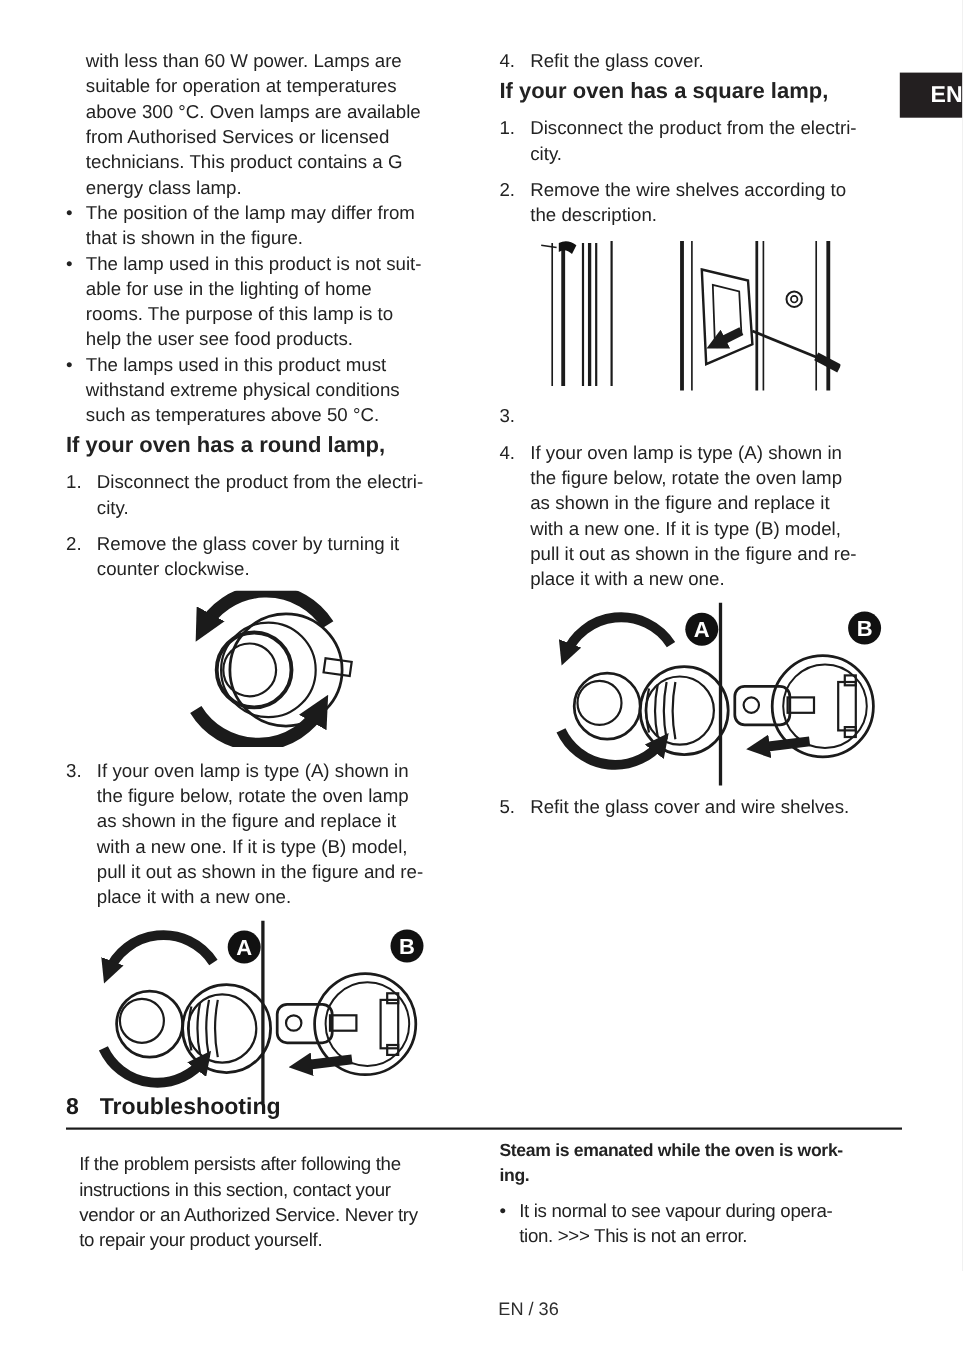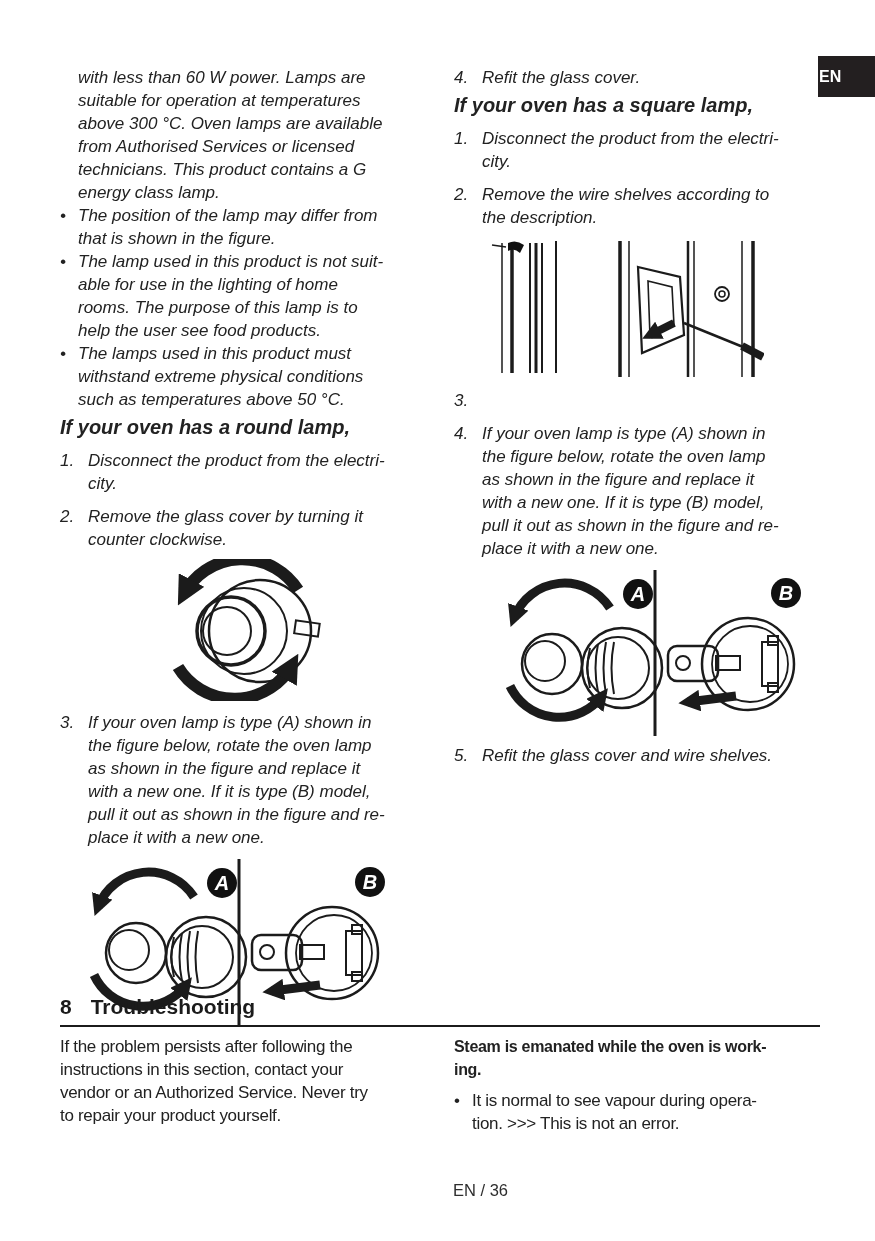--- a/index.html
+++ b/index.html
@@ -7,31 +7,31 @@
     position:relative;
     width:875px;height:1241px;
     background:#ffffff;
     font-family:"Liberation Sans", sans-serif;
     color:#222222;
     overflow:hidden;
     margin:0 auto;
   }
   
   .en-tab{
-    position:absolute;top:56px;right:0;
+    position:absolute;top:66px;right:0;
     width:57px;height:41px;
     background:#231f20;color:#ffffff;
-    font-size:16px;font-weight:bold;
-    line-height:41px;padding-left:1px;
+    font-size:21px;font-weight:bold;
+    line-height:41px;padding-left:28px;
     box-sizing:border-box;
   }
   
   .content{
-    position:absolute;top:66px;left:60px;width:760px;
-    display:grid;grid-template-columns:1fr 1fr;column-gap:40px;font-style:italic;
+    position:absolute;top:44px;left:60px;width:760px;
+    display:grid;grid-template-columns:1fr 1fr;column-gap:40px;
   }
   .col{font-size:17px;line-height:23px;}
   .pre{white-space:pre-line;}
   .intro{padding-left:18px;margin:0 0 0 0;}
   .bullets{margin:0;padding:0;list-style:none;}
   .b-item{display:flex;margin:0;}
   .b-marker{width:18px;flex:none;}
   .sub-heading{font-weight:bold;margin:5px 0 3px 0;font-size:20px;}
   .step{display:flex;margin-top:10px;}
   .step-num{width:28px;flex:none;}
@@ -43,21 +43,21 @@
   .fig-ab-r{margin-left:36px;}
   
   .trouble{
     position:absolute;top:995px;left:60px;width:760px;
   }
   .trouble-head{display:flex;align-items:baseline;font-size:21px;font-weight:bold;color:#1b1b1b;}
   .trouble-head .num{margin-right:19px;}
   .trouble-rule{border:none;border-top:2.5px solid #1b1b1b;margin:6px 0 8px 0;}
   .trouble-cols{display:grid;grid-template-columns:1fr 1fr;column-gap:28px;}
   .condensed{letter-spacing:-0.3px;}
-  .t-left{font-size:17px;line-height:23px;margin:0;}
+  .t-left{font-size:17px;line-height:23px;margin:12px;}
   .t-bold{font-weight:bold;font-size:16px;line-height:23px;margin:0 0 8px 0;}
   .t-bullet{display:flex;font-size:17px;line-height:23px;}
   
   .footer{
     position:absolute;top:1181px;left:0;width:100%;
     text-align:center;font-size:16.5px;color:#2e2e2e;padding-left:43px;
   }
   .ink{stroke:#1b1b1b;fill:none;}
   .badge{fill:#111111;}
   .badge-txt{fill:#ffffff;font-weight:bold;font-size:20px;font-family:"Liberation Sans",sans-serif;}

